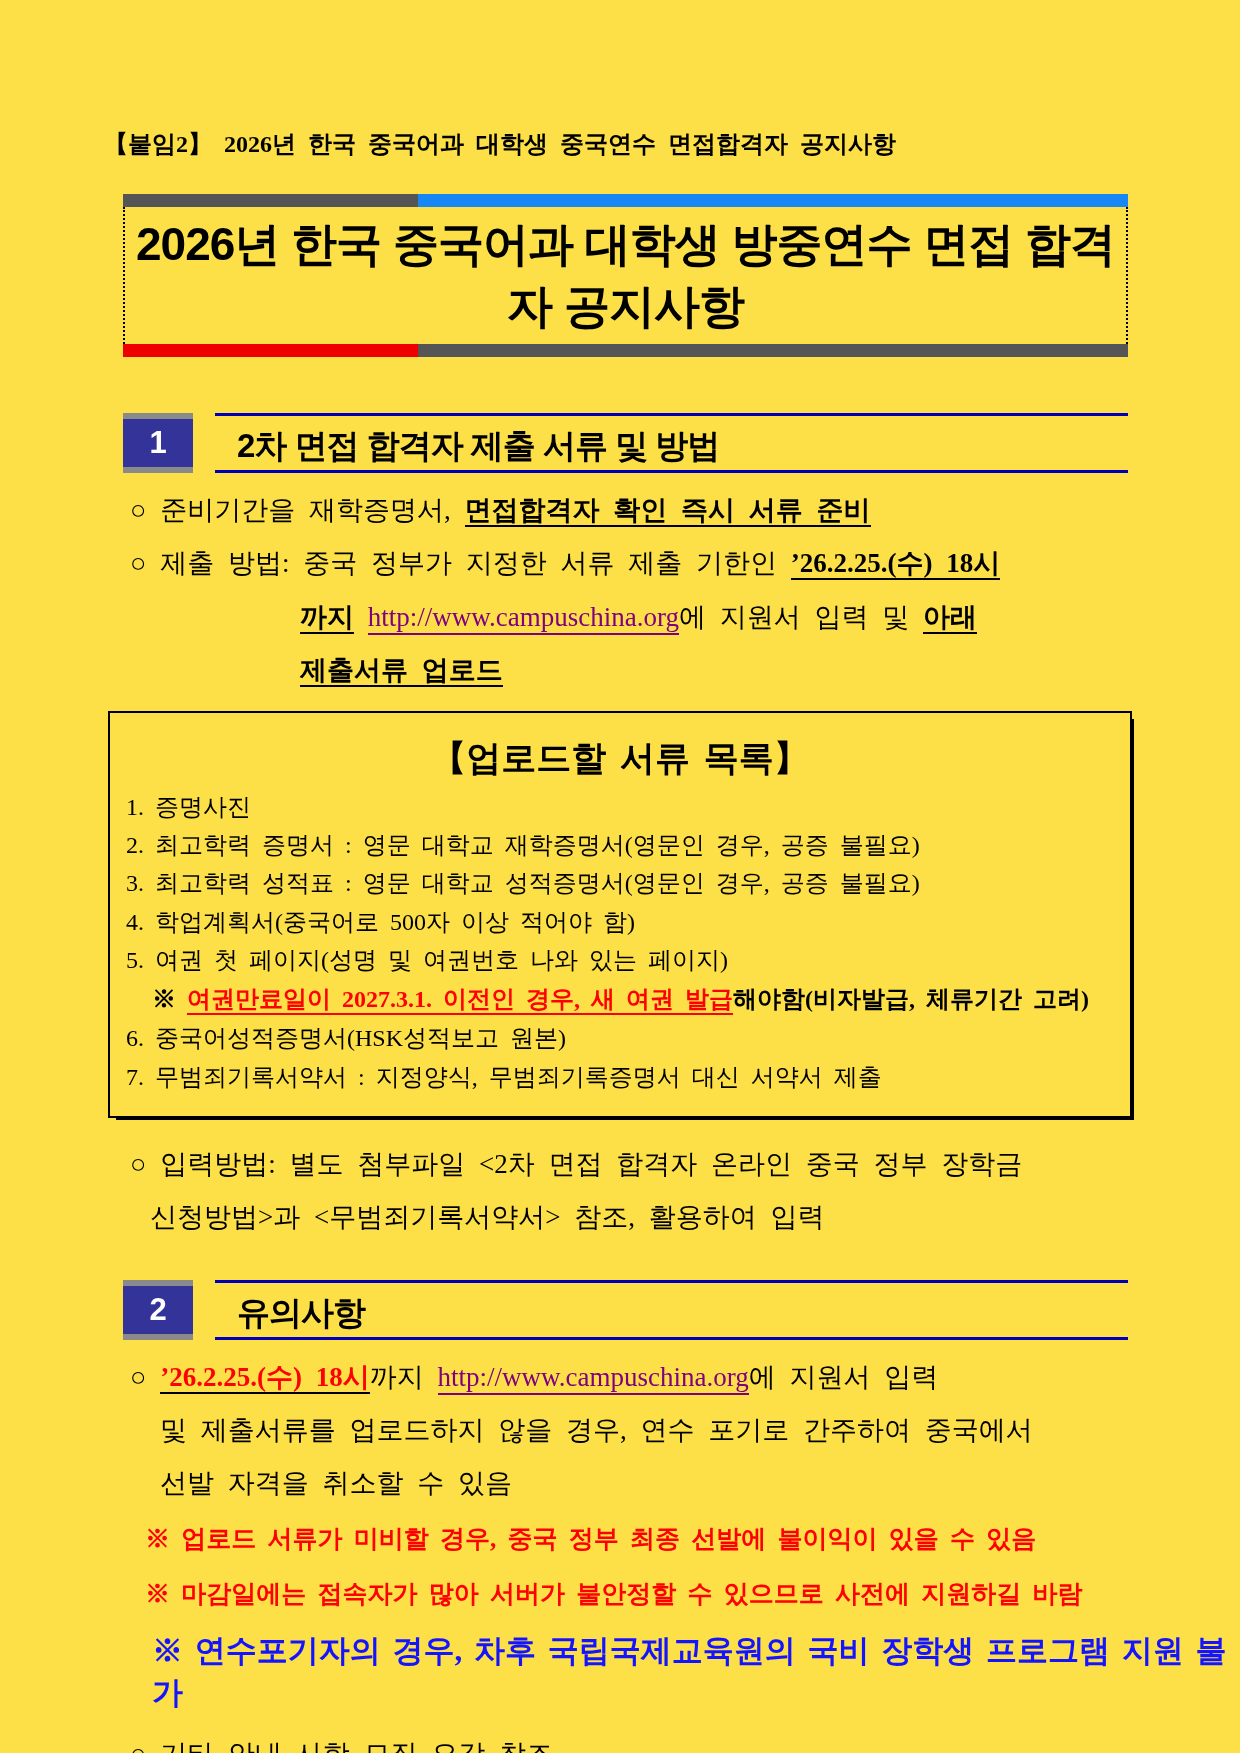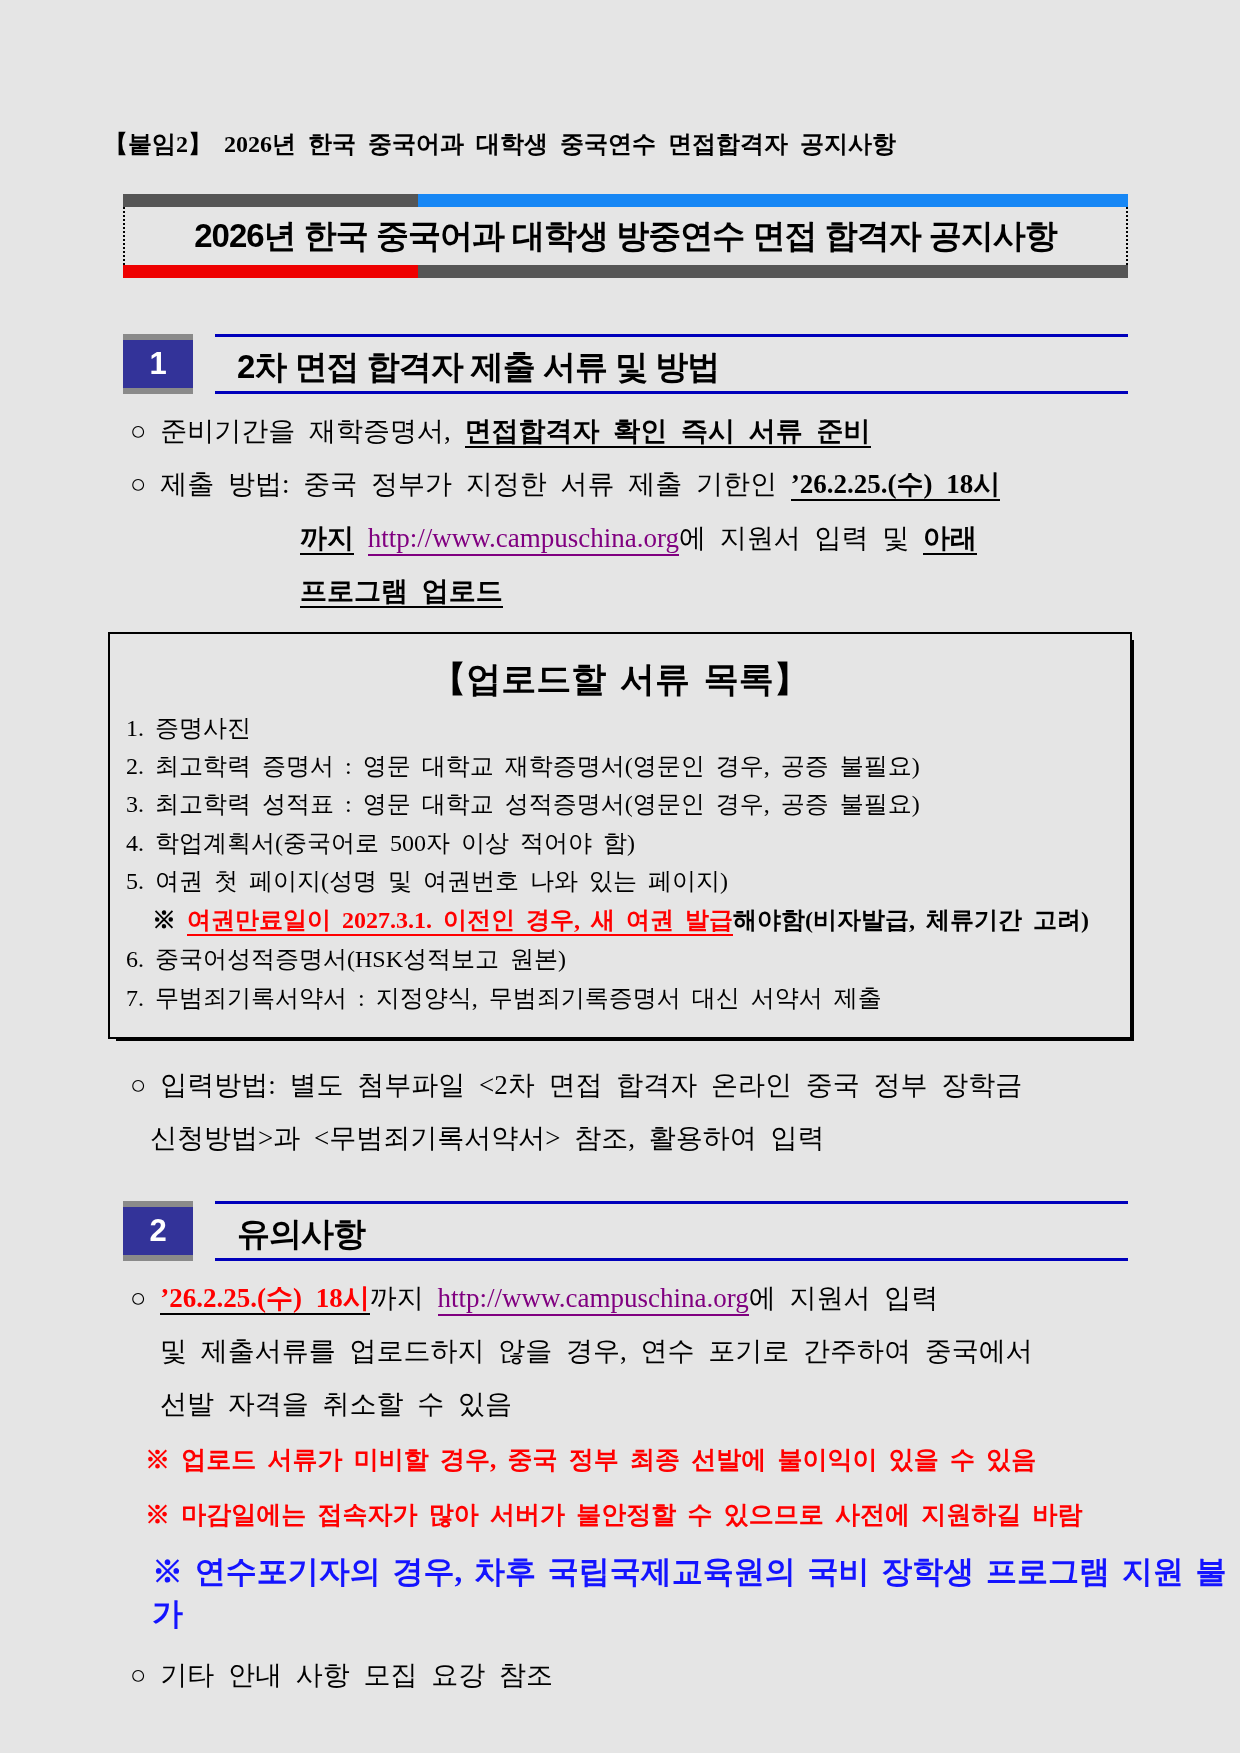--- a/index.html
+++ b/index.html
@@ -1,19 +1,19 @@
 <!DOCTYPE html>
 <html><head>
 <meta charset="utf-8">
 <style>
   html,body{margin:0;padding:0;background:#fff;}
   .page{
     position:relative;
     width:1240px;height:1753px;
-    background:#e5e5e5;
+    background:#fde047;
     font-family:"Liberation Serif","DejaVu Serif",serif;
     color:#000;
     overflow:hidden;
     box-sizing:border-box;
   }
   .attach-line{
     padding:128px 0 0 104px;
     font-size:24px;
     font-weight:600;
     letter-spacing:0px;
@@ -26,21 +26,21 @@
   .banner-bar .seg-b{flex:1;height:100%;}
   .bar-gray{background:#555555;}
   .bar-blue{background:#1787f5;}
   .bar-red{background:#ee0000;}
   .banner-title{
     border-left:2px dotted #000;
     border-right:2px dotted #000;
     text-align:center;
     font-family:"Liberation Sans","DejaVu Sans",sans-serif;
     font-weight:900;
-    font-size:33px;
+    font-size:46px;
     letter-spacing:-1px;
     padding:7px 0 6px 0;
   }
   
   .section-header{
     margin-left:123px;
     width:1005px;
     display:flex;
     align-items:stretch;
   }
@@ -140,21 +140,21 @@
     </div>
 
     <div class="line bullet-line">
       <span class="marker">○</span><span>제출 방법: 중국 정부가 지정한 서류 제출 기한인 </span><span class="bold u">’26.2.25.(수) 18시</span>
     </div>
     <div class="line indent1">
       <span class="bold u">까지</span>
       <span class="purple u-cc">http://www.campuschina.org</span><span>에 지원서 입력 및 </span><span class="bold u">아래</span>
     </div>
     <div class="line indent1">
-      <span class="bold u">프로그램 업로드</span>
+      <span class="bold u">제출서류 업로드</span>
     </div>
   </div>
 
   <div class="doc-box">
     <div class="doc-box-title">【업로드할 서류 목록】</div>
     <div class="doc-item">1. 증명사진</div>
     <div class="doc-item">2. 최고학력 증명서 : 영문 대학교 재학증명서(영문인 경우, 공증 불필요)</div>
     <div class="doc-item">3. 최고학력 성적표 : 영문 대학교 성적증명서(영문인 경우, 공증 불필요)</div>
     <div class="doc-item">4. 학업계획서(중국어로 500자 이상 적어야 함)</div>
     <div class="doc-item">5. 여권 첫 페이지(성명 및 여권번호 나와 있는 페이지)</div>

